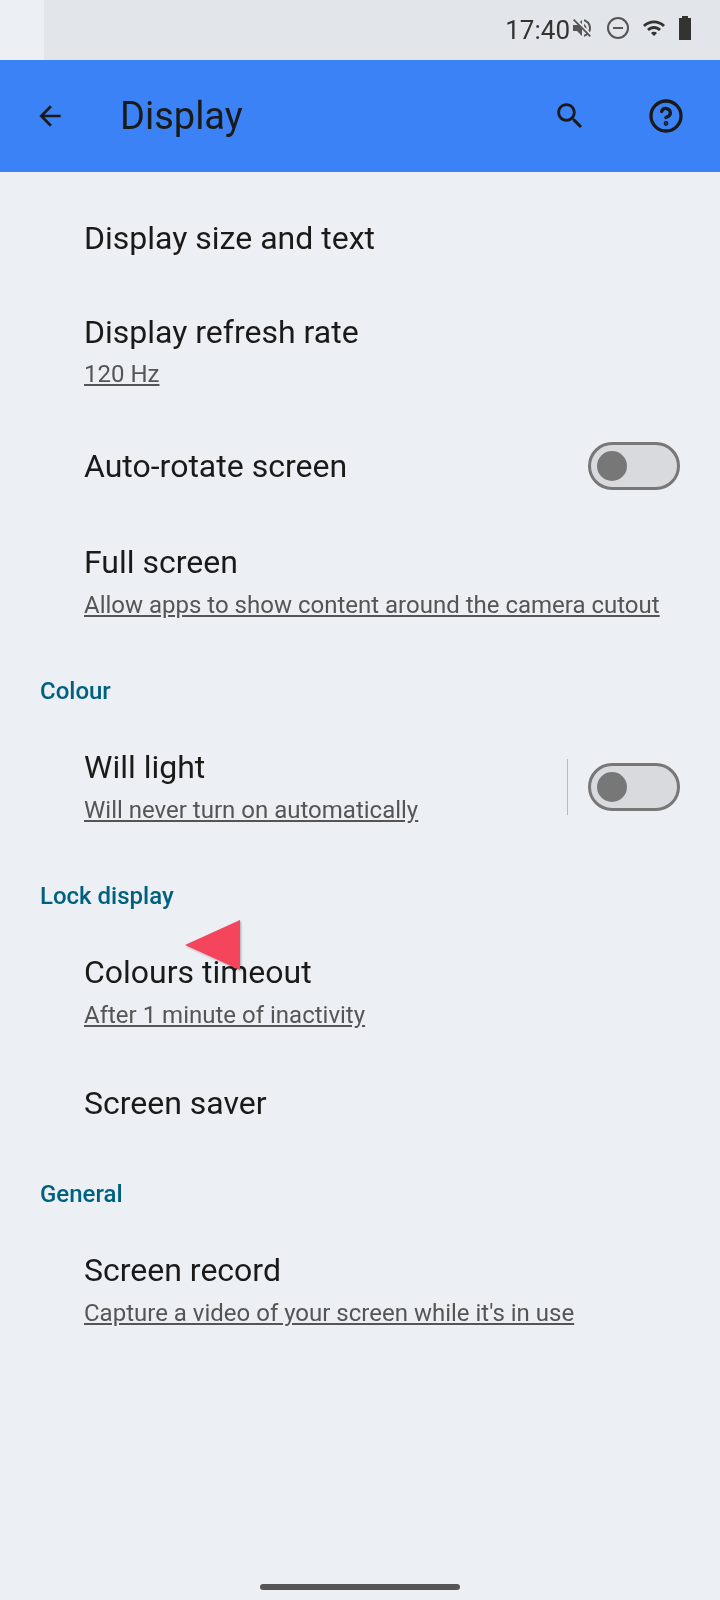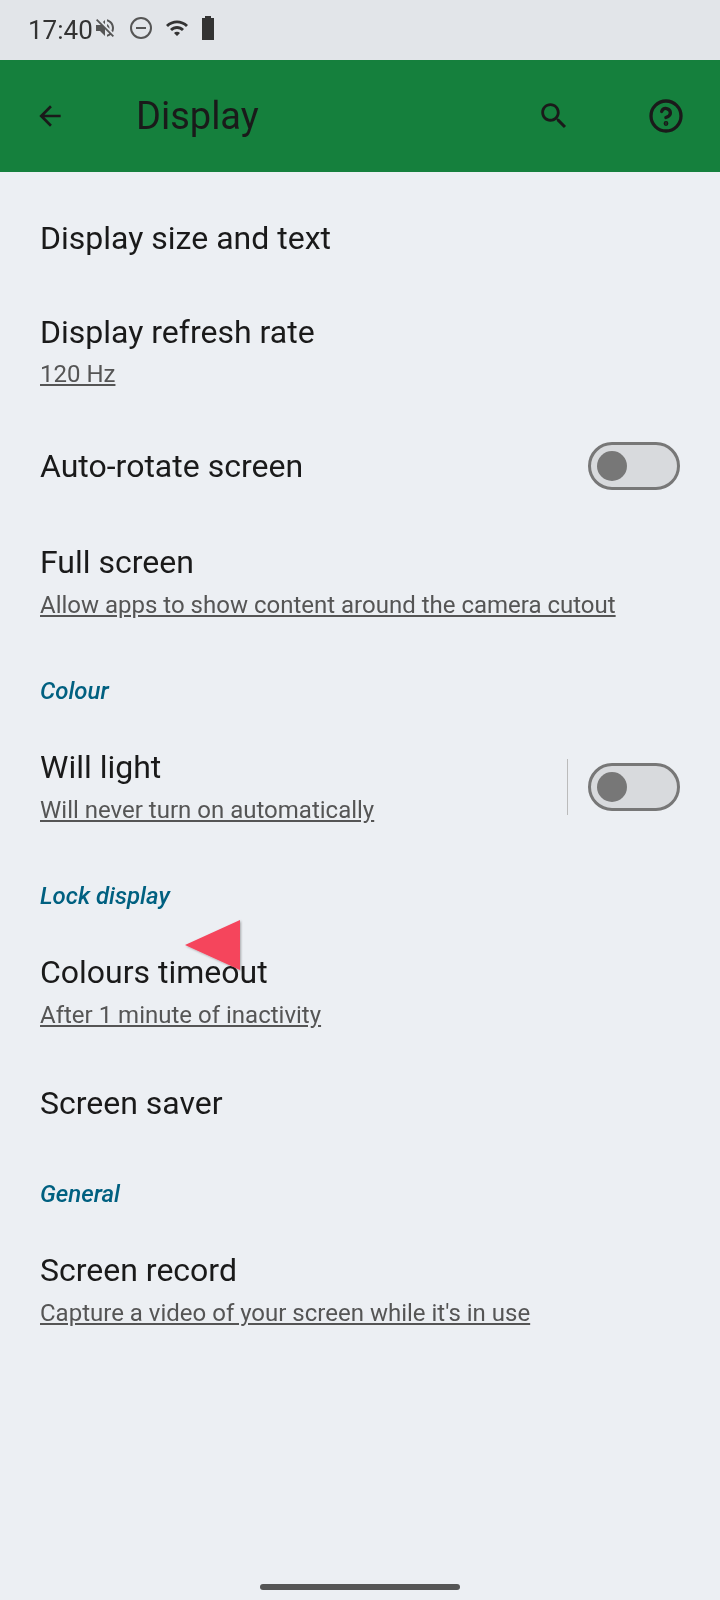--- a/index.html
+++ b/index.html
@@ -12,41 +12,42 @@
       height: 1600px;
       font-family: -apple-system, BlinkMacSystemFont, 'Segoe UI', Roboto, sans-serif;
       background: #eceff3;
       overflow: hidden;
       position: relative;
     }
     .status-bar {
       height: 60px;
       background: #e2e5e9;
       display: flex;
-      justify-content: flex-start;
+      justify-content: flex-end;
       align-items: center;
       padding: 8px 28px;
+      margin-left: 44px;
     }
     .status-time {
       font-size: 26px;
       color: #333;
       font-weight: 400;
     }
     .status-icons {
       display: flex;
       gap: 12px;
       align-items: center;
     }
     .app-bar {
       height: 112px;
-      background: #15803d;
+      background: #3b82f6;
       display: flex;
       align-items: center;
       padding: 0 30px;
-      gap: 56px;
+      gap: 40px;
     }
     .back-icon {
       width: 40px;
       height: 40px;
       display: flex;
       align-items: center;
       justify-content: center;
     }
     .app-title {
       font-size: 38px;
@@ -71,39 +72,39 @@
       padding: 20px 0;
     }
     .setting-item {
       padding: 26px 40px;
       display: flex;
       align-items: center;
       justify-content: space-between;
     }
     .setting-text {
       flex: 1;
+      margin-left: 44px;
     }
     .setting-title {
       font-size: 32px;
       color: #1a1a1a;
       line-height: 1.3;
     }
     .setting-subtitle {
       font-size: 24px;
       color: #555;
       margin-top: 6px;
       line-height: 1.3;
       text-decoration: underline;
     }
     .section-header {
       padding: 30px 40px 16px;
       font-size: 24px;
       color: #006080;
       font-weight: 500;
-      font-style: italic;
     }
     .toggle {
       width: 92px;
       height: 48px;
       border-radius: 24px;
       border: 3px solid #777;
       background: #d8dadd;
       position: relative;
       flex-shrink: 0;
     }

